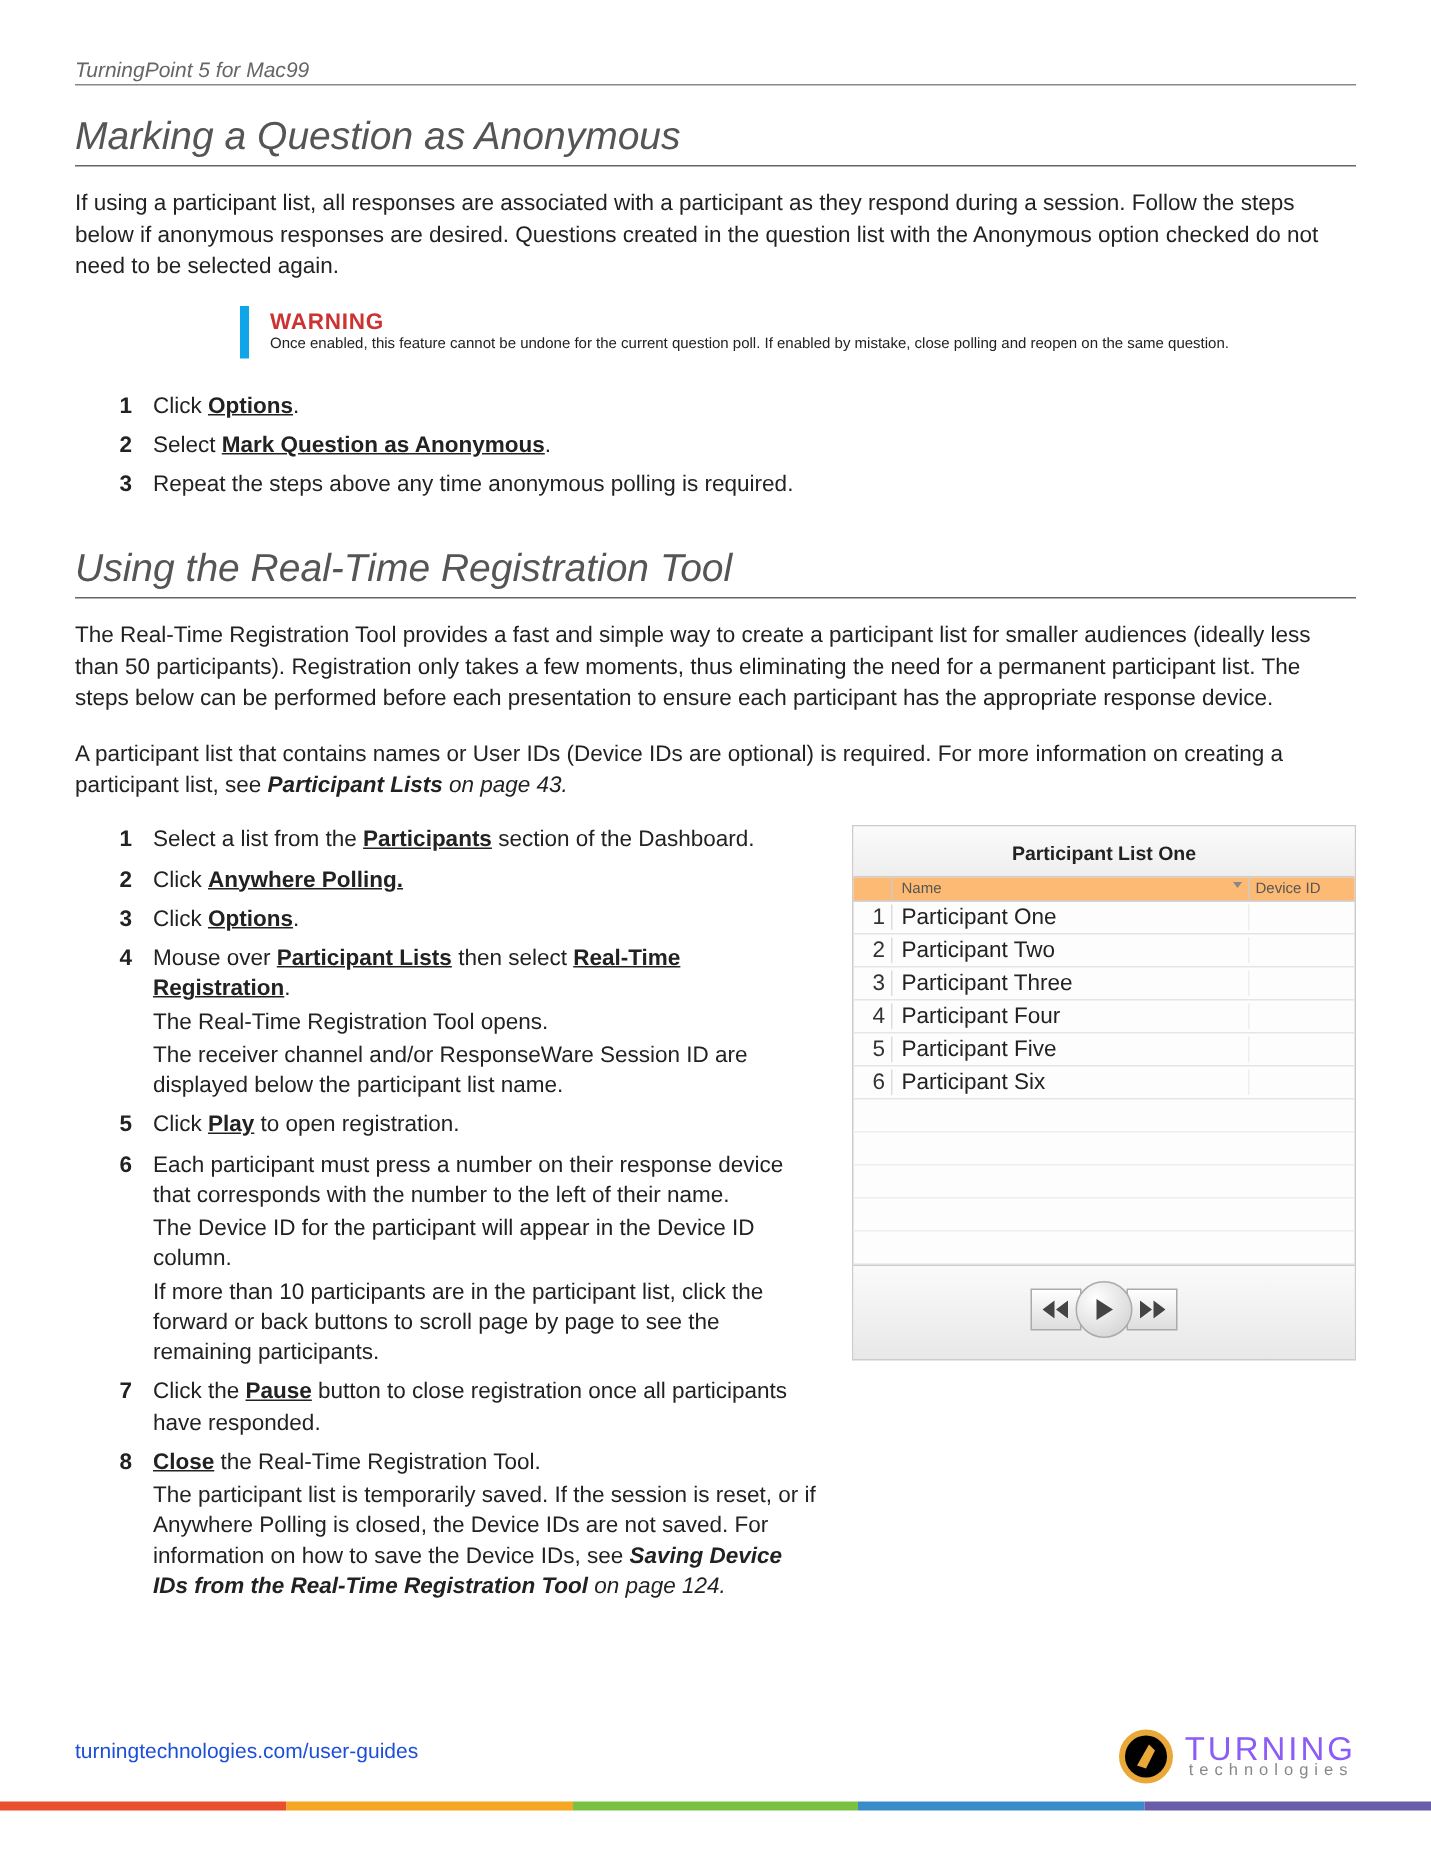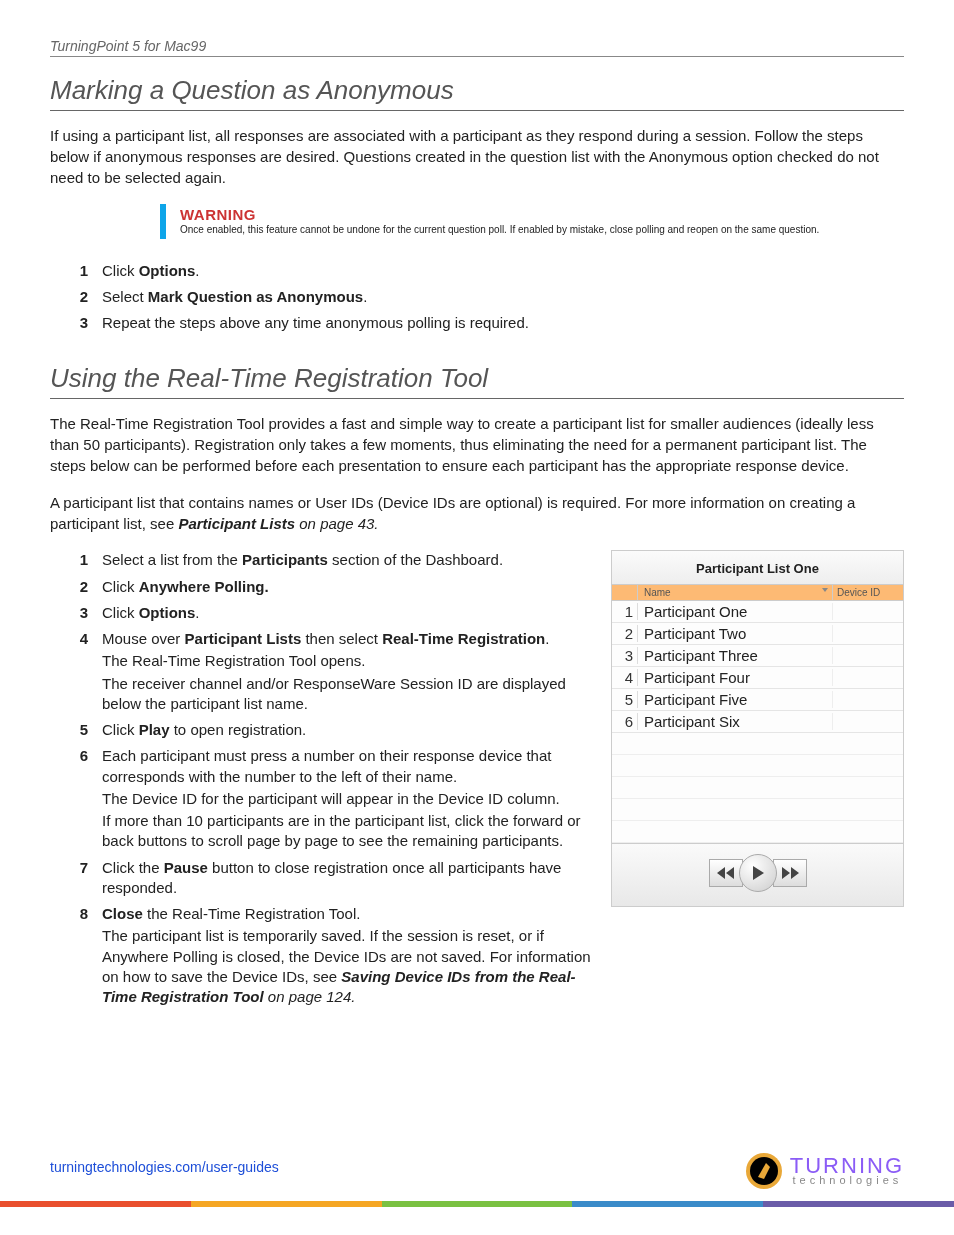--- a/index.html
+++ b/index.html
@@ -8,26 +8,26 @@
   .running-header { display: flex; font-style: italic; font-family: "Trebuchet MS", "Segoe UI", sans-serif; color: #666; font-size: 14px; border-bottom: 1px solid #888; padding-bottom: 2px; margin-bottom: 18px; }
   .h2 { font-family: "Trebuchet MS", "Segoe UI", sans-serif; font-style: italic; font-weight: 400; font-size: 26px; color: #555; border-bottom: 1px solid #666; padding-bottom: 4px; margin-bottom: 14px; }
   .para { font-size: 15px; line-height: 1.4; margin-bottom: 16px; }
   .warning-block { margin-left: 110px; margin-right: 20px; border-left: 6px solid #0ea5e9; padding: 2px 10px 2px 14px; margin-bottom: 22px; }
   .warning-title { color: #c33; font-weight: bold; letter-spacing: 0.5px; font-family: "Trebuchet MS", sans-serif; font-size: 15px; }
   .warning-body { font-size: 10px; line-height: 1.35; }
   ol.steps { list-style: none; margin-left: 22px; margin-bottom: 30px; }
   ol.steps > li { display: flex; align-items: flex-start; gap: 14px; margin-bottom: 6px; font-size: 15px; line-height: 1.35; }
   ol.steps .num { font-weight: bold; min-width: 16px; text-align: right; }
   ol.steps .body { flex: 1; }
-  ol.steps .body b { font-weight: bold; }
+  ol.steps .body b { font-weight: bold; text-decoration: underline; }
   ol.steps .body i { font-style: italic; font-weight: bold; }
   ol.steps .sub { margin-top: 2px; }
   .two-col { display: flex; gap: 20px; align-items: flex-start; }
   .two-col .left { flex: 1; }
-  .two-col .right { width: 293px; flex-shrink: 0; }
+  .two-col .right { width: 336px; flex-shrink: 0; }
   .figure { border: 1px solid #ccc; background: #fdfdfd; font-family: "Segoe UI", Arial, sans-serif; }
   .fig-title { text-align: center; font-weight: 600; font-size: 13px; padding: 10px 0 8px 0; background: linear-gradient(#fbfbfb,#eee); border-bottom: 1px solid #ccc; }
   .fig-headrow { display: flex; font-size: 10px; color: #555; background: #fdba74; border-bottom: 1px solid #ccc; }
   .fig-headrow .col-idx { width: 26px; border-right: 1px solid #ccc; }
   .fig-headrow .col-name { flex: 1; padding: 2px 6px; border-right: 1px solid #ccc; position: relative; }
   .fig-headrow .col-name::after { content:""; position:absolute; right:4px; top:3px; width:0; height:0; border-left:3px solid transparent; border-right:3px solid transparent; border-top:4px solid #888; }
   .fig-headrow .col-dev { width: 70px; padding: 2px 4px; }
   .fig-rows { }
   .fig-row { display: flex; border-bottom: 1px solid #e5e5e5; font-size: 15px; height: 22px; align-items: center; }
   .fig-row .col-idx { width: 26px; text-align: right; padding-right: 4px; border-right: 1px solid #ddd; color:#333; }

